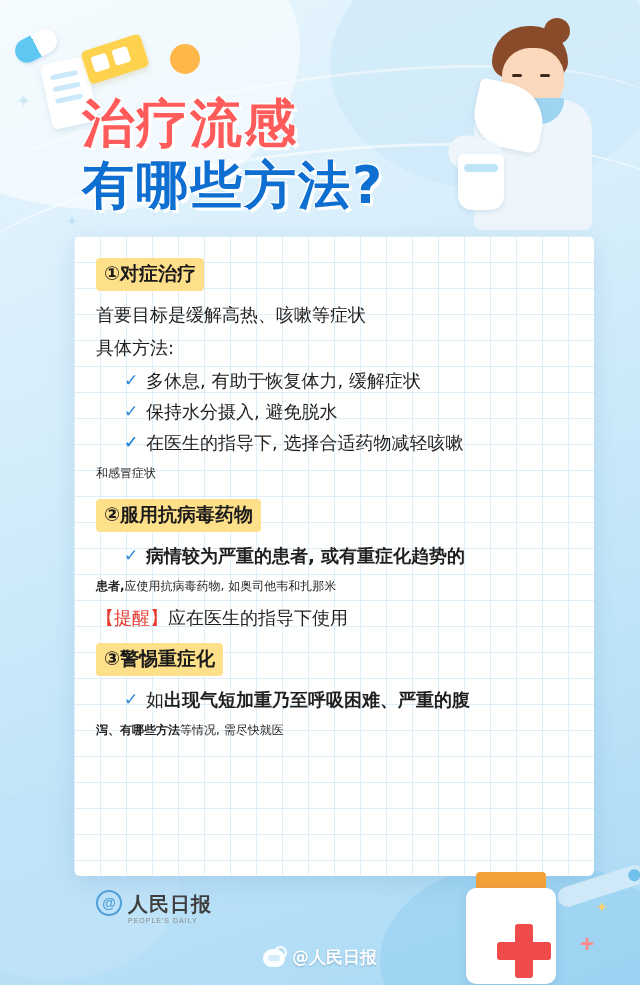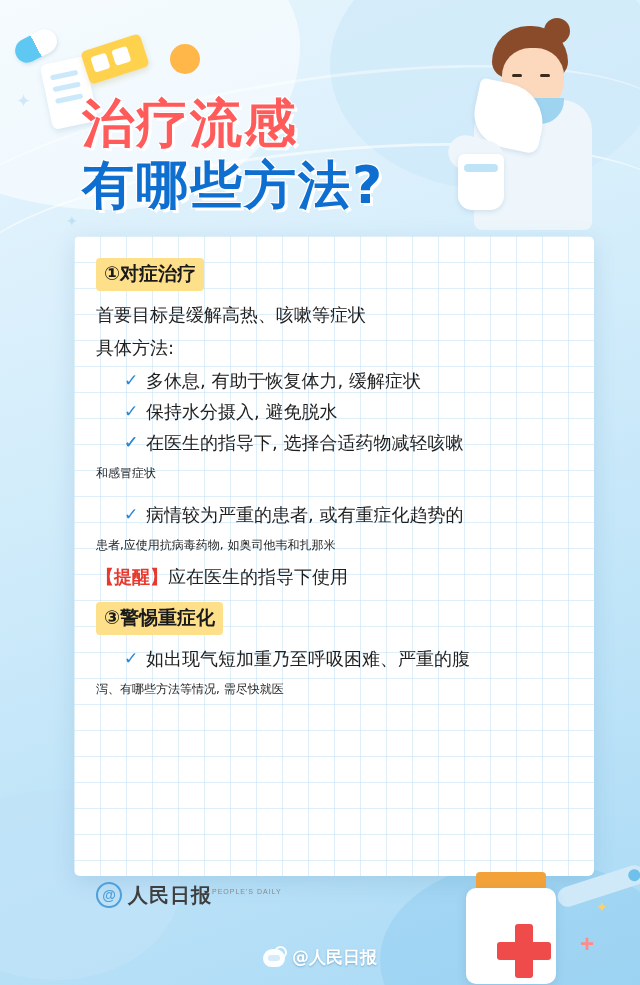--- a/index.html
+++ b/index.html
@@ -312,28 +312,28 @@
     color: #1f1f1f;
     padding-left: 50px;
   }
   .b2-line .check {
     position: absolute;
     left: 28px; top: 0;
     color: #2b86d6;
     font-size: 17px;
     font-weight: bold;
   }
-  .bold { font-weight: normal; }
+  .bold { font-weight: bold; }
   .note {
     font-family: "DejaVu Sans", sans-serif;
     font-size: 18px;
     line-height: 31px;
     color: #1f1f1f;
   }
-  .note .tag { color: #e8392f; font-weight: bold; }
+  .note .tag { color: #e8392f; font-weight: normal; }
 
   
   .logo {
     position: absolute;
     left: 96px; top: 882px;
     display: flex;
     align-items: center;
     gap: 6px;
     z-index: 6;
   }
@@ -356,21 +356,21 @@
     color: #3f3f3f;
     letter-spacing: 1px;
   }
   .logo-en {
     font-family: "Liberation Sans", sans-serif;
     font-size: 7px;
     color: #8a8a8a;
     letter-spacing: 1px;
     margin-top: 3px;
   }
-  .logo-stack { display: flex; line-height: 1; }
+  .logo-stack { display: flex; flex-direction: column; line-height: 1; margin-top: 12px; }
 
   
   .bottle {
     position: absolute;
     left: 452px; top: 872px;
     width: 120px; height: 110px;
     z-index: 3;
   }
   .bottle-cap {
     position: absolute;
@@ -530,20 +530,21 @@
           </li>
           <li class="bullet">
             <span class="check">✓</span>
             <span>在医生的指导下, 选择合适药物减轻咳嗽</span>
           </li>
         </ul>
         <div class="hang">和感冒症状</div>
       </div>
 
       <div class="sec">
+        <div class="sec-head">②服用抗病毒药物</div>
         <div class="b2-line">
           <span class="check">✓</span>
           <span class="bold">病情较为严重的患者, 或有重症化趋势的</span>
         </div>
         <div class="hang">
           <span class="bold">患者,</span><span>应使用抗病毒药物, 如奥司他韦和扎那米</span>
         </div>
         <div class="note">
           <span class="tag">【提醒】</span><span>应在医生的指导下使用</span>
         </div>

